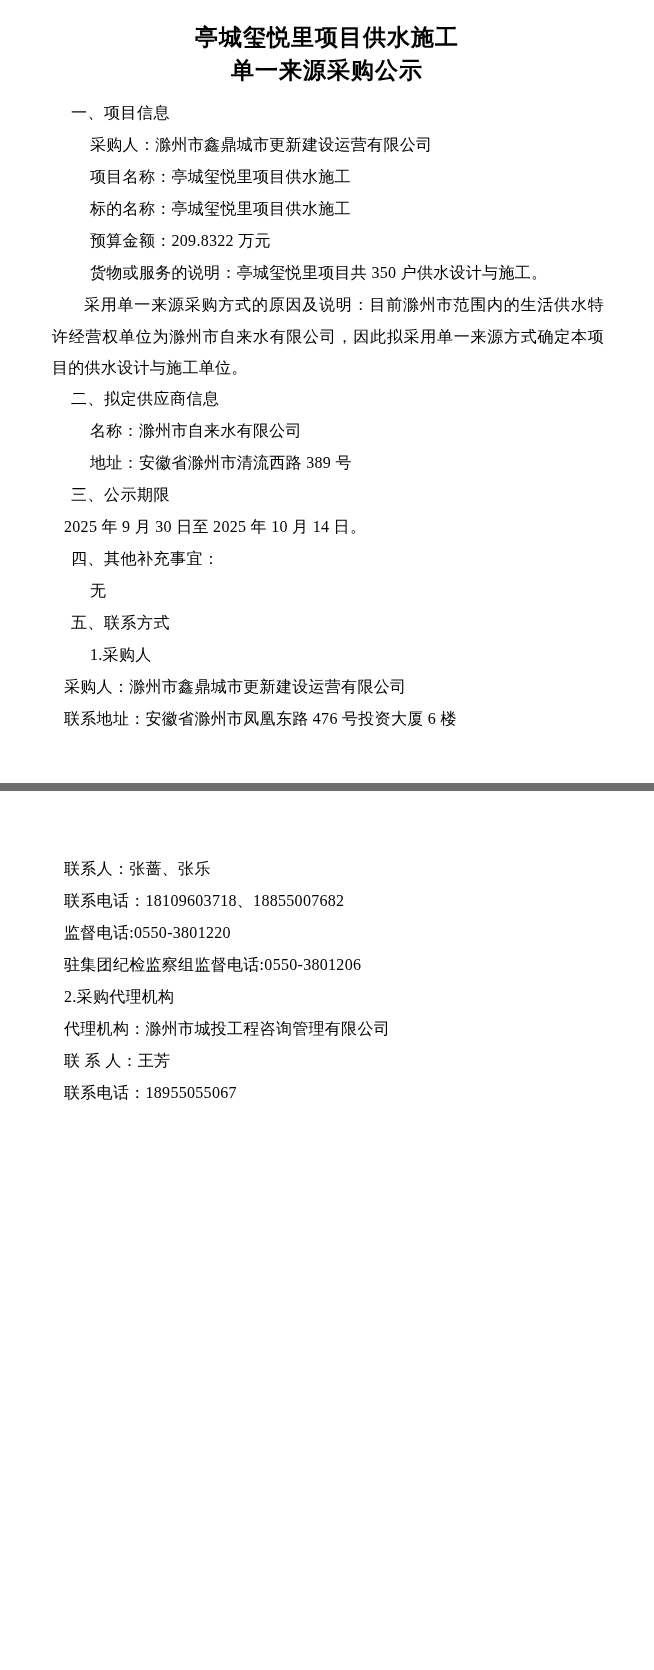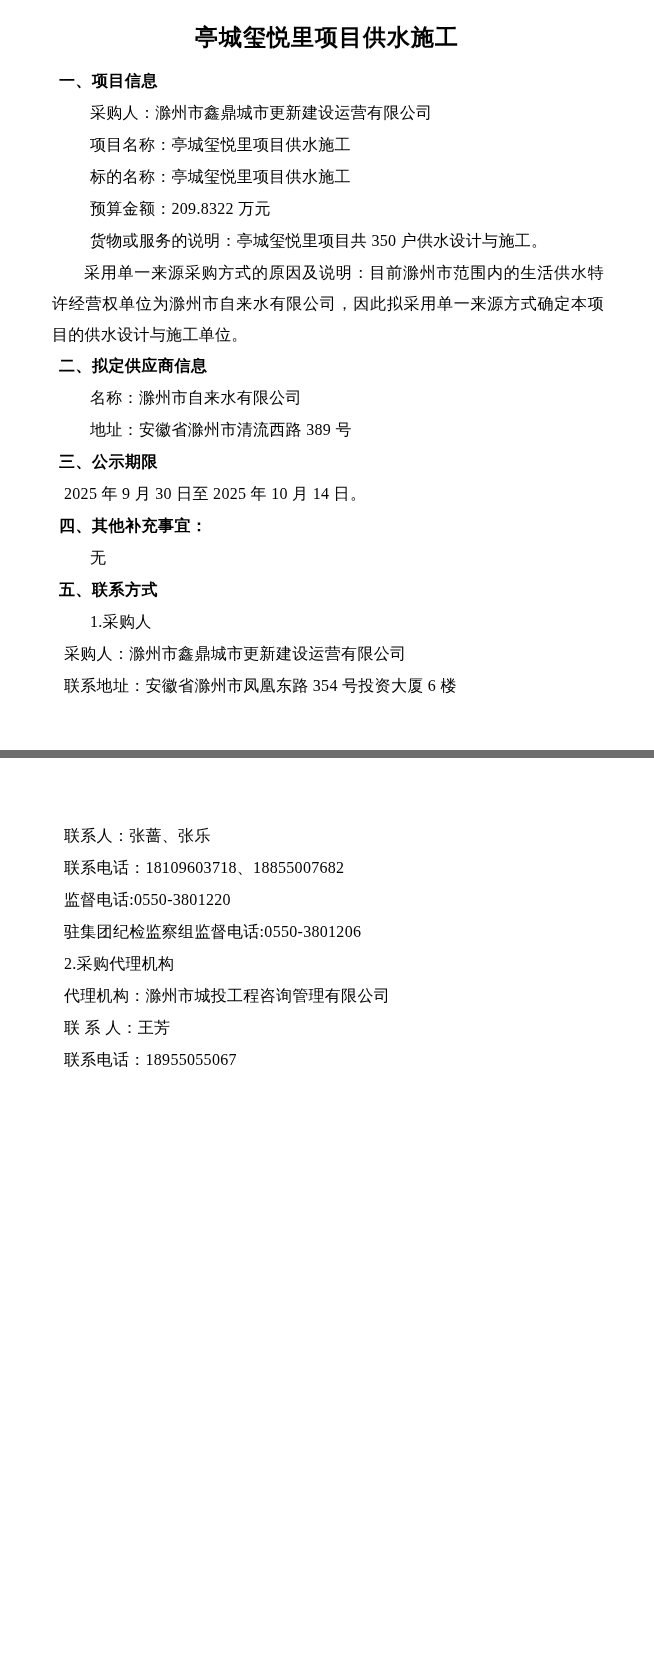--- a/index.html
+++ b/index.html
@@ -30,23 +30,22 @@
   }
   .doc-title .line {
     display: block;
   }
   .body-area {
     padding: 0 28px 0 28px;
   }
   .section-head {
     font-size: 16px;
     line-height: 2.0;
-    margin-left: 31px;
+    margin-left: 43px;
     letter-spacing: 0.5px;
-    font-weight: bold;
   }
   .para {
     font-size: 16px;
     line-height: 2.0;
     margin-left: 62px;
     letter-spacing: 0.3px;
   }
   .para-indent {
     font-size: 16px;
     line-height: 1.95;
@@ -79,20 +78,21 @@
   .break-bottom-space { height: 62px; }
   .tail-space { height: 120px; }
 </style>
 </head>
 <body>
 
 <div class="page">
 
   <div class="doc-title">
     <span class="line">亭城玺悦里项目供水施工</span>
+    <span class="line">单一来源采购公示</span>
   </div>
 
   <div class="body-area">
 
     <div class="section-head">一、项目信息</div>
     <div class="para">采购人：滁州市鑫鼎城市更新建设运营有限公司</div>
     <div class="para">项目名称：亭城玺悦里项目供水施工</div>
     <div class="para">标的名称：亭城玺悦里项目供水施工</div>
     <div class="para">预算金额：209.8322 万元</div>
     <div class="para">货物或服务的说明：亭城玺悦里项目共 350 户供水设计与施工。</div>
@@ -104,21 +104,21 @@
 
     <div class="section-head">三、公示期限</div>
     <div class="para-flat">2025 年 9 月 30 日至 2025 年 10 月 14 日。</div>
 
     <div class="section-head">四、其他补充事宜：</div>
     <div class="para">无</div>
 
     <div class="section-head">五、联系方式</div>
     <div class="para-sub">1.采购人</div>
     <div class="para-flat">采购人：滁州市鑫鼎城市更新建设运营有限公司</div>
-    <div class="para-flat">联系地址：安徽省滁州市凤凰东路 354 号投资大厦 6 楼</div>
+    <div class="para-flat">联系地址：安徽省滁州市凤凰东路 476 号投资大厦 6 楼</div>
   </div>
 
   <div class="break-top-space"></div>
   <div class="page-break"></div>
   <div class="break-bottom-space"></div>
 
   <div class="body-area">
     <div class="para-flat">联系人：张蔷、张乐</div>
     <div class="para-flat">联系电话：18109603718、18855007682</div>
     <div class="para-flat">监督电话:0550-3801220</div>

